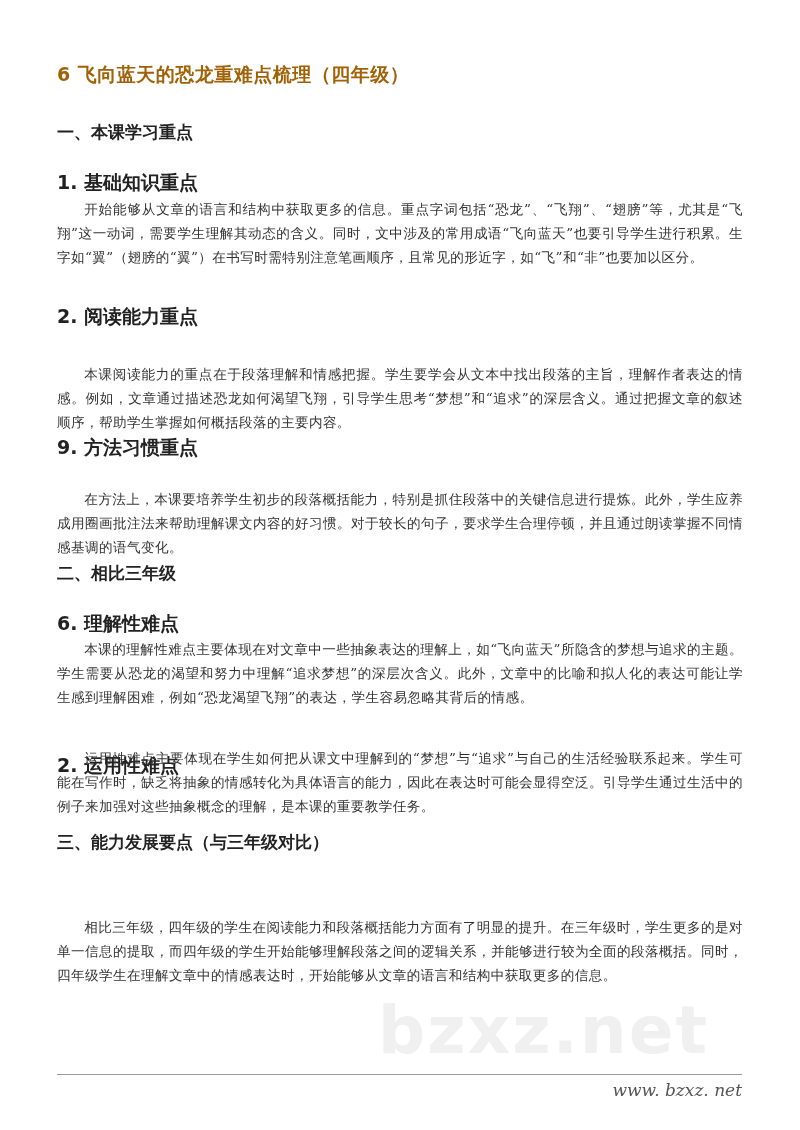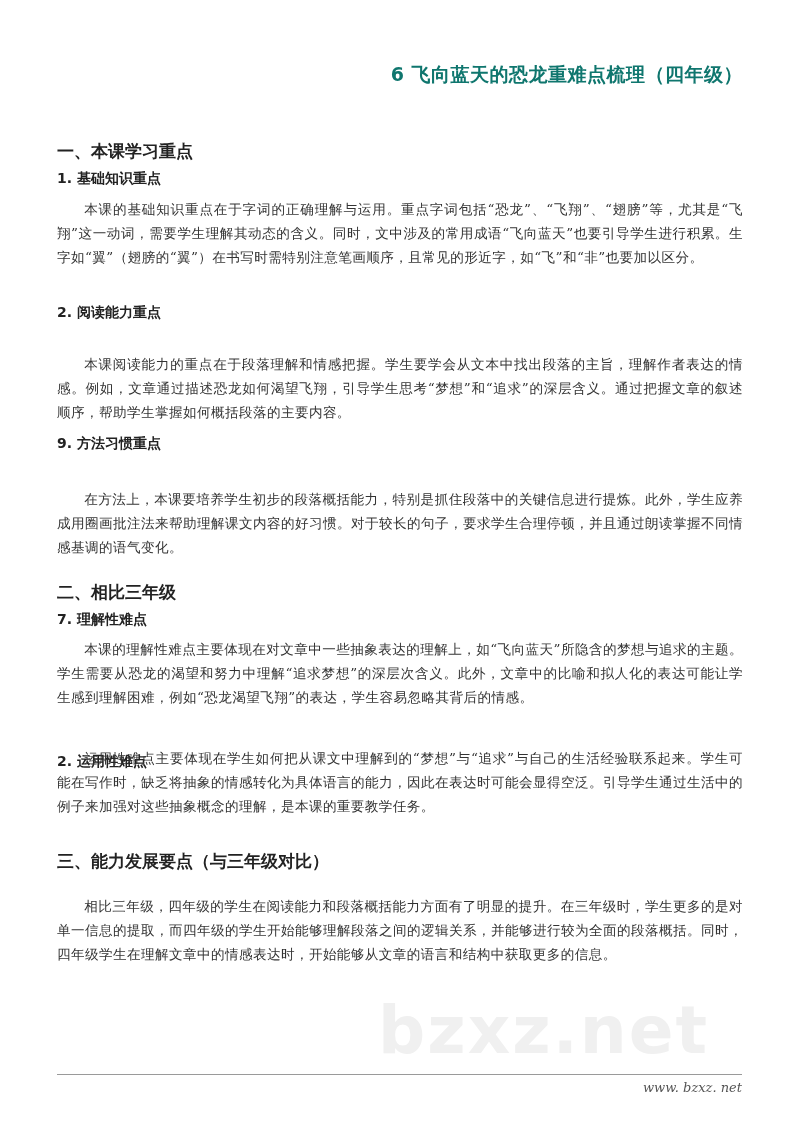--- a/index.html
+++ b/index.html
@@ -7,34 +7,33 @@
       width: 800px; height: 1130px;
       background: #ffffff;
       position: relative;
       overflow: hidden;
       font-family: "DejaVu Serif", "Liberation Serif", serif;
       color: #2a2a2a;
     }
     .page { position: absolute; left: 57px; top: 0; width: 686px; }
     .title {
       position: absolute; left: 0; top: 62px; width: 686px;
-      text-align: right; font-size: 19px; font-weight: bold;
+      text-align: left; font-size: 19px; font-weight: bold;
       font-family: "DejaVu Sans", "Liberation Sans", sans-serif;
-      color: #0f766e; letter-spacing: 0.5px;
+      color: #a16207; letter-spacing: 0.5px;
     }
     .sec-heading {
       position: absolute; left: 0;
       font-size: 17px; font-weight: bold;
       font-family: "DejaVu Sans", "Liberation Sans", sans-serif;
       color: #222;
-      margin-top: 19px;
     }
     .sub-heading {
       position: absolute; left: 0;
-      font-size: 14px; font-weight: bold;
+      font-size: 19px; font-weight: bold;
       font-family: "DejaVu Sans", "Liberation Sans", sans-serif;
       color: #222;
     }
     .para {
       position: absolute; left: 0; width: 686px;
       font-size: 13.6px; line-height: 24px;
       text-indent: 2em; text-align: justify;
       color: #333; letter-spacing: 0.4px;
     }
     .watermark {
@@ -43,48 +42,48 @@
       font-size: 66px; font-weight: bold;
       color: #f0f0f0; letter-spacing: 2px;
     }
     .footer-rule {
       position: absolute; left: 57px; top: 1074px; width: 685px;
       height: 1px; background: #9a9a9a;
     }
     .footer-url {
       position: absolute; right: 58px; top: 1080px;
       font-family: "DejaVu Serif", "Liberation Serif", serif;
-      font-style: italic; font-size: 13px; color: #555;
+      font-style: italic; font-size: 17px; color: #555;
     }
   </style>
 </head>
 <body>
 
 <div class="watermark">bzxz.net</div>
 
 <div class="page">
   <div class="title">6  飞向蓝天的恐龙重难点梳理（四年级）</div>
 
   <div class="sec-heading" style="top:121px">一、本课学习重点</div>
 
   <div class="sub-heading" style="top:170px">1.  基础知识重点</div>
-  <div class="para" style="top:197px">本课的基础知识重点在于字词的正确理解与运用。重点字词包括“恐龙”、“飞翔”、“翅膀”等，尤其是“飞翔”这一动词，需要学生理解其动态的含义。同时，文中涉及的常用成语“飞向蓝天”也要引导学生进行积累。生字如“翼”（翅膀的“翼”）在书写时需特别注意笔画顺序，且常见的形近字，如“飞”和“非”也要加以区分。</div>
+  <div class="para" style="top:197px">开始能够从文章的语言和结构中获取更多的信息。重点字词包括“恐龙”、“飞翔”、“翅膀”等，尤其是“飞翔”这一动词，需要学生理解其动态的含义。同时，文中涉及的常用成语“飞向蓝天”也要引导学生进行积累。生字如“翼”（翅膀的“翼”）在书写时需特别注意笔画顺序，且常见的形近字，如“飞”和“非”也要加以区分。</div>
 
   <div class="sub-heading" style="top:304px">2.  阅读能力重点</div>
-  <div class="para" style="top:352px">本课阅读能力的重点在于段落理解和情感把握。学生要学会从文本中找出段落的主旨，理解作者表达的情感。例如，文章通过描述恐龙如何渴望飞翔，引导学生思考“梦想”和“追求”的深层含义。通过把握文章的叙述顺序，帮助学生掌握如何概括段落的主要内容。</div>
+  <div class="para" style="top:362px">本课阅读能力的重点在于段落理解和情感把握。学生要学会从文本中找出段落的主旨，理解作者表达的情感。例如，文章通过描述恐龙如何渴望飞翔，引导学生思考“梦想”和“追求”的深层含义。通过把握文章的叙述顺序，帮助学生掌握如何概括段落的主要内容。</div>
 
   <div class="sub-heading" style="top:435px">9.  方法习惯重点</div>
   <div class="para" style="top:487px">在方法上，本课要培养学生初步的段落概括能力，特别是抓住段落中的关键信息进行提炼。此外，学生应养成用圈画批注法来帮助理解课文内容的好习惯。对于较长的句子，要求学生合理停顿，并且通过朗读掌握不同情感基调的语气变化。</div>
 
   <div class="sec-heading" style="top:562px">二、相比三年级</div>
 
-  <div class="sub-heading" style="top:611px">7.  理解性难点</div>
+  <div class="sub-heading" style="top:611px">6.  理解性难点</div>
   <div class="para" style="top:637px">本课的理解性难点主要体现在对文章中一些抽象表达的理解上，如“飞向蓝天”所隐含的梦想与追求的主题。学生需要从恐龙的渴望和努力中理解“追求梦想”的深层次含义。此外，文章中的比喻和拟人化的表达可能让学生感到理解困难，例如“恐龙渴望飞翔”的表达，学生容易忽略其背后的情感。</div>
 
   <div class="sub-heading" style="top:753px">2.  运用性难点</div>
   <div class="para" style="top:746px">运用性难点主要体现在学生如何把从课文中理解到的“梦想”与“追求”与自己的生活经验联系起来。学生可能在写作时，缺乏将抽象的情感转化为具体语言的能力，因此在表达时可能会显得空泛。引导学生通过生活中的例子来加强对这些抽象概念的理解，是本课的重要教学任务。</div>
 
   <div class="sec-heading" style="top:831px">三、能力发展要点（与三年级对比）</div>
-  <div class="para" style="top:894px">相比三年级，四年级的学生在阅读能力和段落概括能力方面有了明显的提升。在三年级时，学生更多的是对单一信息的提取，而四年级的学生开始能够理解段落之间的逻辑关系，并能够进行较为全面的段落概括。同时，四年级学生在理解文章中的情感表达时，开始能够从文章的语言和结构中获取更多的信息。</div>
+  <div class="para" style="top:915px">相比三年级，四年级的学生在阅读能力和段落概括能力方面有了明显的提升。在三年级时，学生更多的是对单一信息的提取，而四年级的学生开始能够理解段落之间的逻辑关系，并能够进行较为全面的段落概括。同时，四年级学生在理解文章中的情感表达时，开始能够从文章的语言和结构中获取更多的信息。</div>
 </div>
 
 <div class="footer-rule"></div>
 <div class="footer-url">www. bzxz. net</div>
 
 </body></html>

